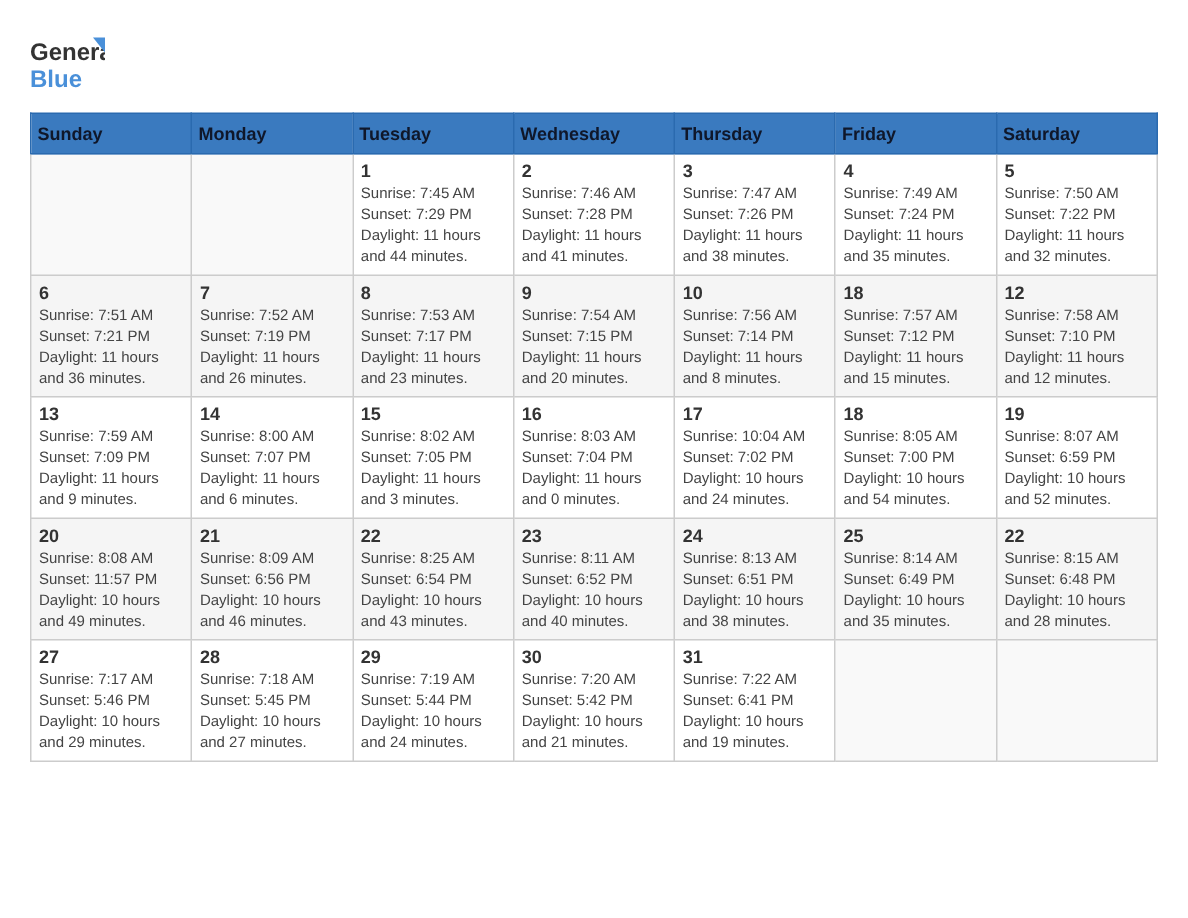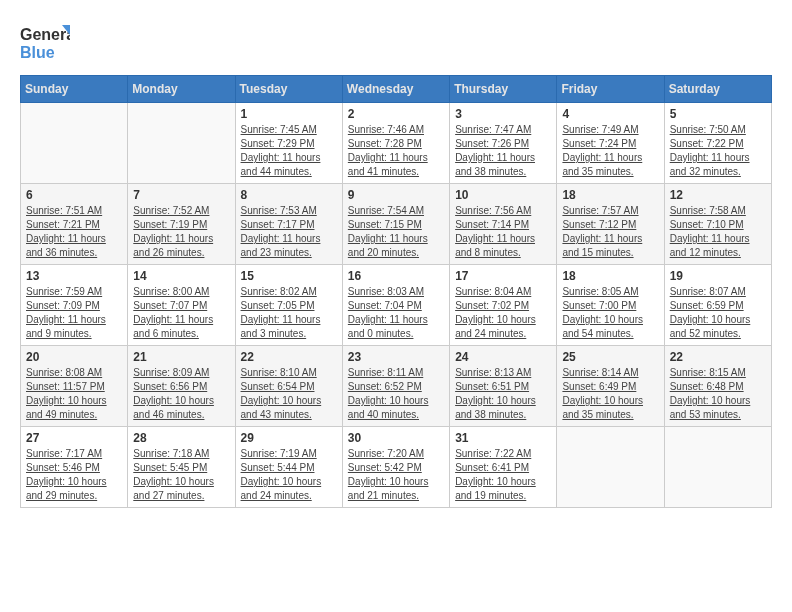--- a/index.html
+++ b/index.html
@@ -33,21 +33,21 @@
       font-size: 16px;
       color: #555;
     }
     table {
       width: 100%;
       border-collapse: collapse;
       table-layout: fixed;
     }
     thead th {
       background-color: #3a7abf;
-      color: #e5e5e5;
+      color: #0f172a;
       font-size: 12px;
       font-weight: bold;
       padding: 6px 4px;
       text-align: left;
       border: 1px solid #2a6aaf;
     }
     tbody td {
       border: 1px solid #ccc;
       vertical-align: top;
       padding: 4px 5px;
@@ -62,21 +62,20 @@
     .day-number {
       font-size: 12px;
       font-weight: bold;
       display: block;
       margin-bottom: 2px;
     }
     .day-info {
       font-size: 10px;
       line-height: 1.4;
       color: #444;
-      text-decoration: underline;
     }
     .empty-cell {
       background: #f9f9f9;
     }
   </style>
 </head>
 <body>
 
 <div class="header-area">
   <div class="logo">
@@ -238,21 +237,21 @@
           <span class="day-number">16</span>
           <div class="day-info">
             <div>Sunrise: 8:03 AM</div>
             <div>Sunset: 7:04 PM</div>
             <div>Daylight: 11 hours and 0 minutes.</div>
           </div>
         </td>
         <td>
           <span class="day-number">17</span>
           <div class="day-info">
-            <div>Sunrise: 8:04 AM</div>
+            <div>Sunrise: 10:04 AM</div>
             <div>Sunset: 7:02 PM</div>
             <div>Daylight: 10 hours and 24 minutes.</div>
           </div>
         </td>
         <td>
           <span class="day-number">18</span>
           <div class="day-info">
             <div>Sunrise: 8:05 AM</div>
             <div>Sunset: 7:00 PM</div>
             <div>Daylight: 10 hours and 54 minutes.</div>
@@ -280,21 +279,21 @@
           <span class="day-number">21</span>
           <div class="day-info">
             <div>Sunrise: 8:09 AM</div>
             <div>Sunset: 6:56 PM</div>
             <div>Daylight: 10 hours and 46 minutes.</div>
           </div>
         </td>
         <td>
           <span class="day-number">22</span>
           <div class="day-info">
-            <div>Sunrise: 8:10 AM</div>
+            <div>Sunrise: 8:25 AM</div>
             <div>Sunset: 6:54 PM</div>
             <div>Daylight: 10 hours and 43 minutes.</div>
           </div>
         </td>
         <td>
           <span class="day-number">23</span>
           <div class="day-info">
             <div>Sunrise: 8:11 AM</div>
             <div>Sunset: 6:52 PM</div>
             <div>Daylight: 10 hours and 40 minutes.</div>
@@ -314,21 +313,21 @@
             <div>Sunrise: 8:14 AM</div>
             <div>Sunset: 6:49 PM</div>
             <div>Daylight: 10 hours and 35 minutes.</div>
           </div>
         </td>
         <td>
           <span class="day-number">22</span>
           <div class="day-info">
             <div>Sunrise: 8:15 AM</div>
             <div>Sunset: 6:48 PM</div>
-            <div>Daylight: 10 hours and 53 minutes.</div>
+            <div>Daylight: 10 hours and 28 minutes.</div>
           </div>
         </td>
       </tr>
       <tr>
         <td>
           <span class="day-number">27</span>
           <div class="day-info">
             <div>Sunrise: 7:17 AM</div>
             <div>Sunset: 5:46 PM</div>
             <div>Daylight: 10 hours and 29 minutes.</div>

